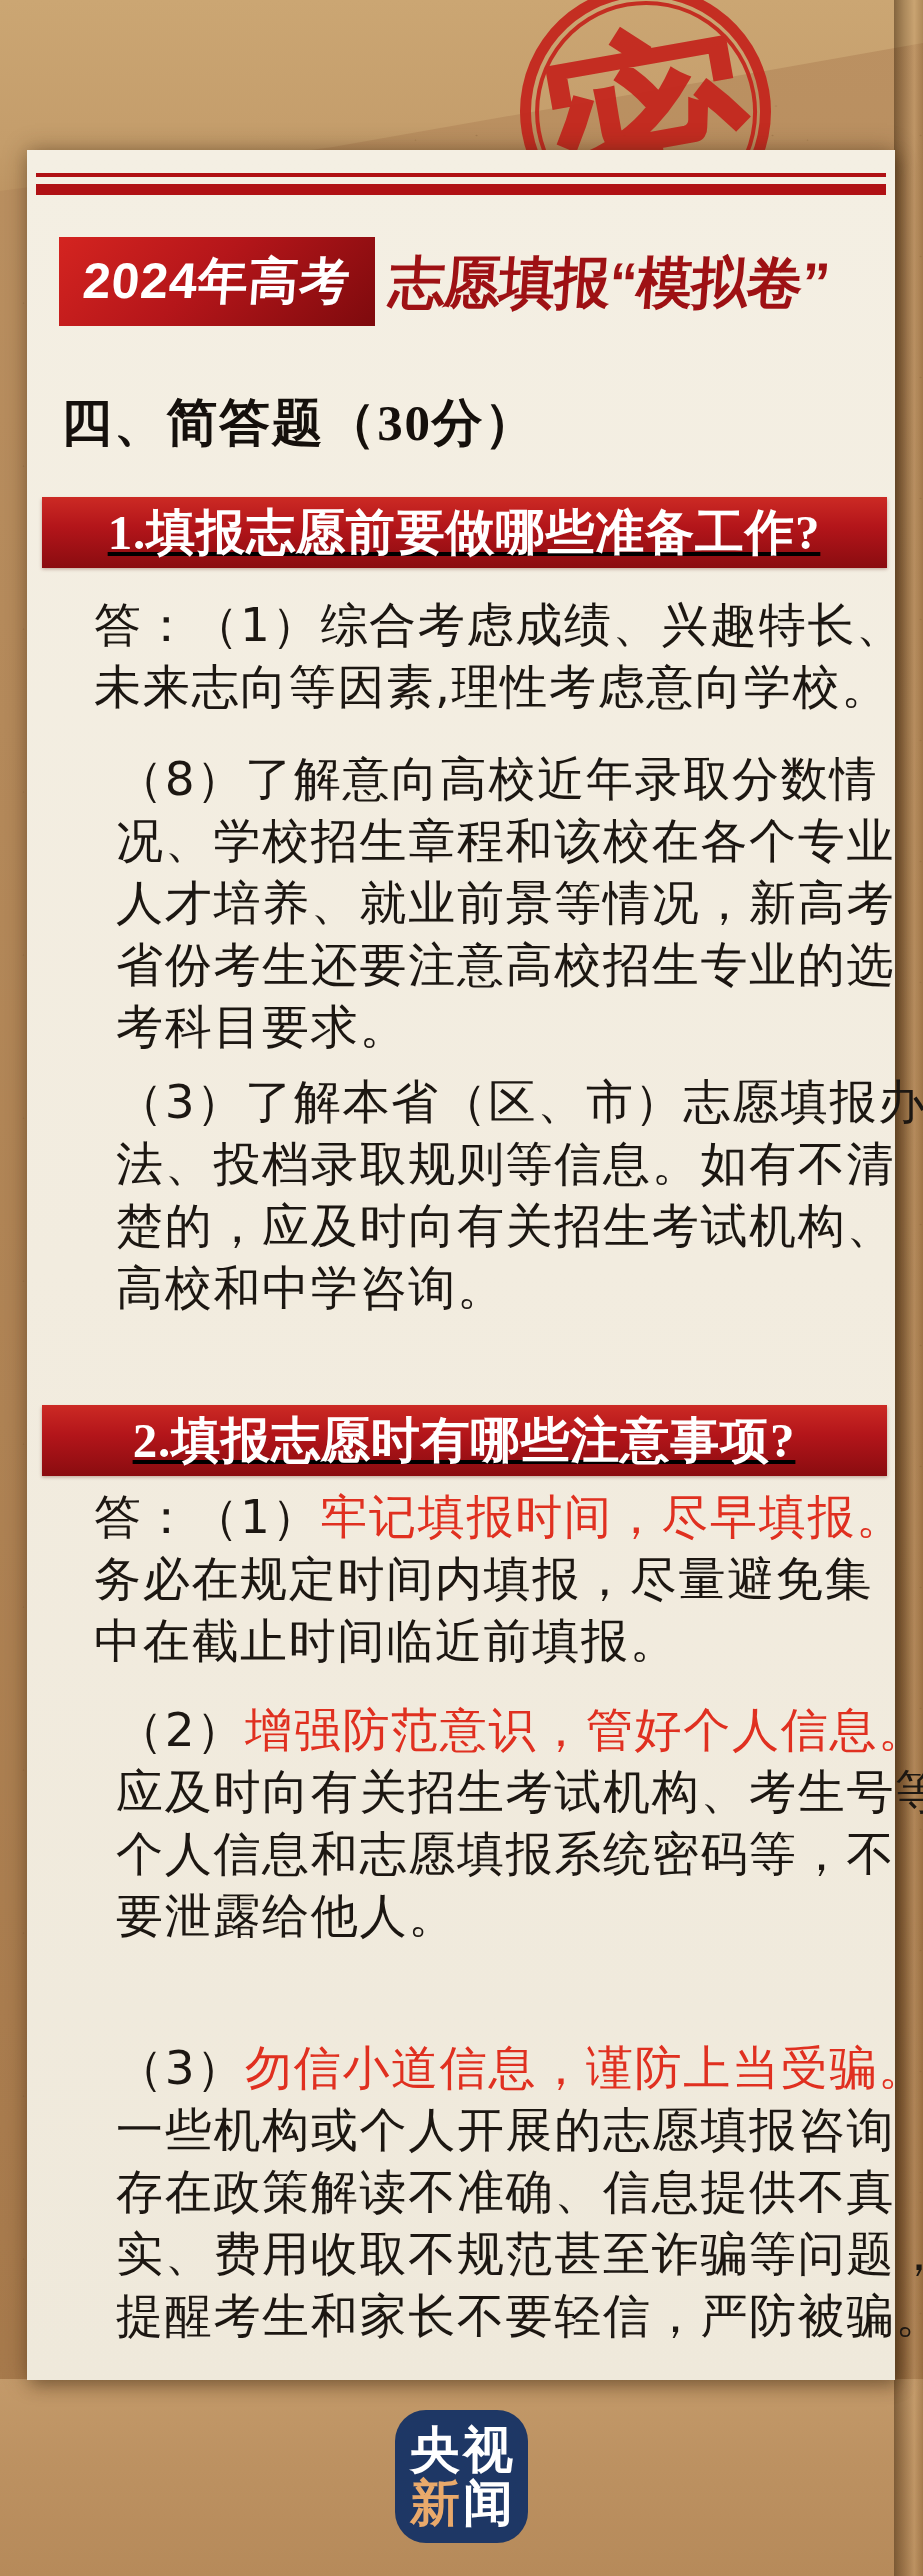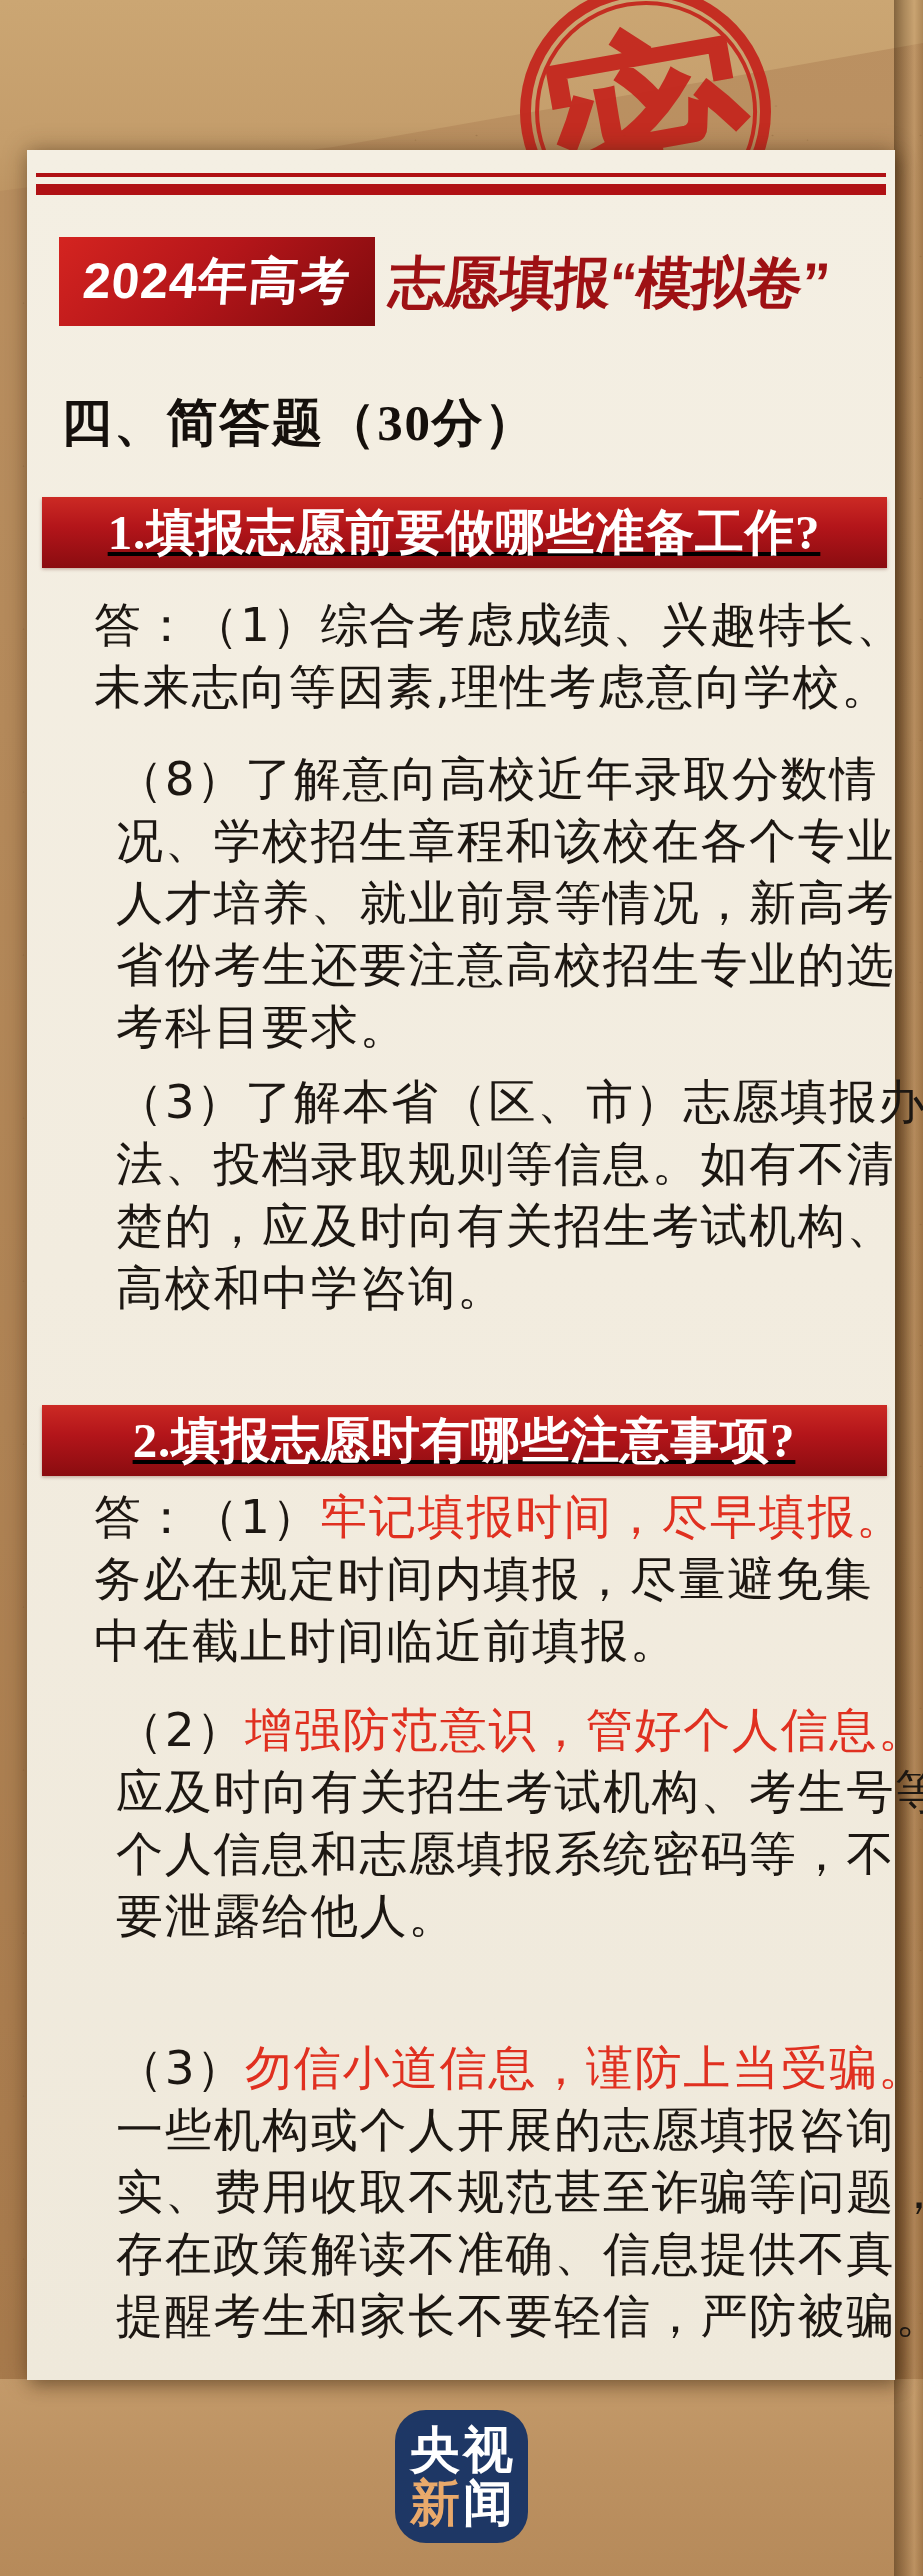--- a/index.html
+++ b/index.html
@@ -177,22 +177,22 @@
     </div>
   <div class="para indent p-q2-2">
       <div class="line"><span>（2）</span><span class="hl">增强防范意识，管好个人信息。</span></div>
       <div class="line"><span>应及时向有关招生考试机构、考生号等</span></div>
       <div class="line"><span>个人信息和志愿填报系统密码等，不</span></div>
       <div class="line"><span>要泄露给他人。</span></div>
     </div>
   <div class="para indent p-q2-3">
       <div class="line"><span>（3）</span><span class="hl">勿信小道信息，谨防上当受骗。</span></div>
       <div class="line"><span>一些机构或个人开展的志愿填报咨询</span></div>
+      <div class="line"><span>存在政策解读不准确、信息提供不真</span></div>
       <div class="line"><span>实、费用收取不规范甚至诈骗等问题，</span></div>
-      <div class="line"><span>存在政策解读不准确、信息提供不真</span></div>
       <div class="line"><span>提醒考生和家长不要轻信，严防被骗。</span></div>
     </div>
 </div>
 
 <div class="logo">
   <span class="logo-char">央</span>
   <span class="logo-char">视</span>
   <span class="logo-char accent">新</span>
   <span class="logo-char">闻</span>
 </div>

